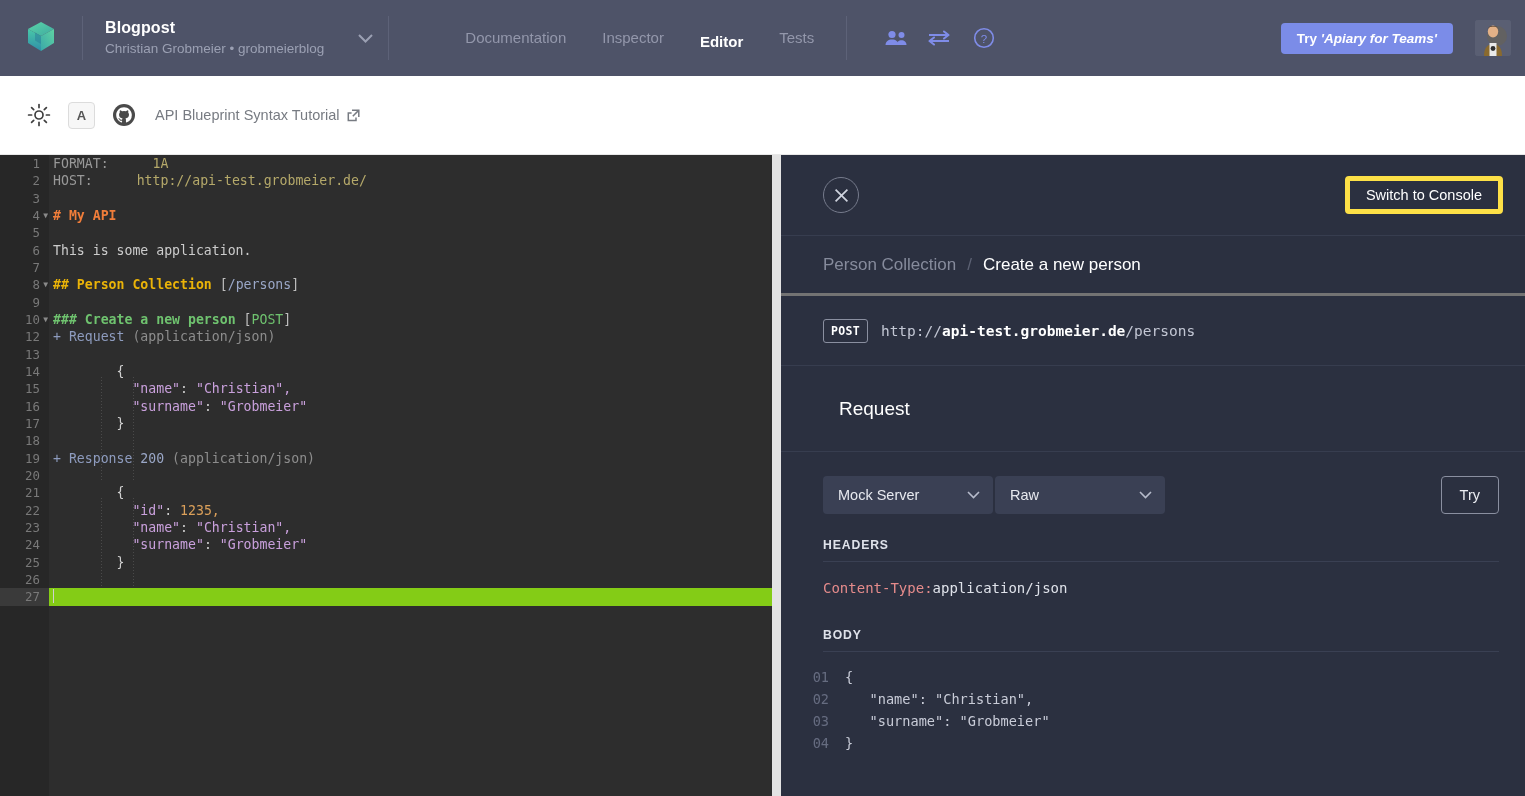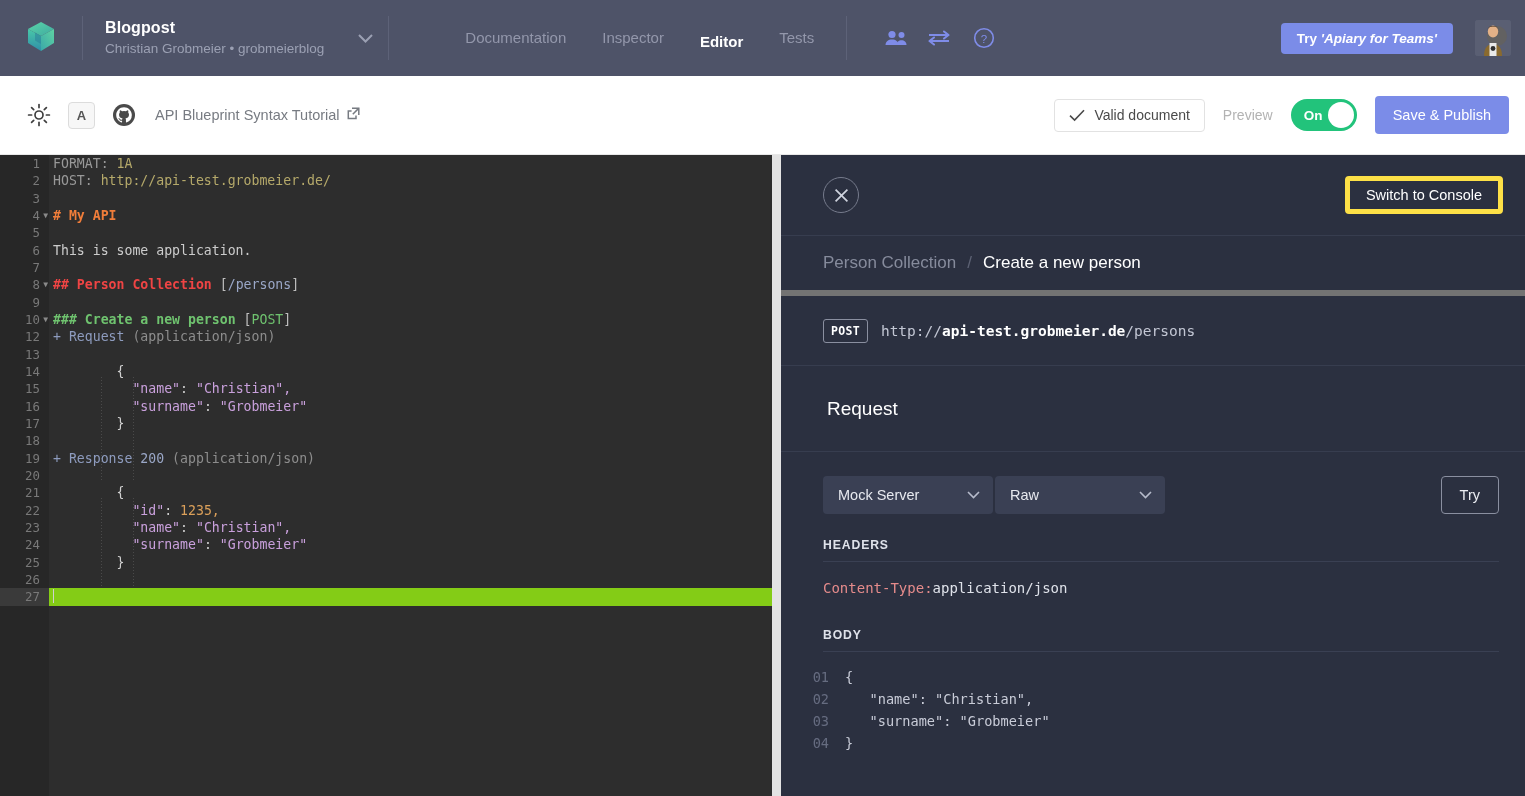--- a/index.html
+++ b/index.html
@@ -77,21 +77,21 @@
   }
   .tb-left { display:flex; align-items:center; gap: 16px;}
   .sun-btn { width:26px; height:26px; display:flex;align-items:center;justify-content:center;cursor:pointer;}
   .a-btn {
     width: 27px; height: 27px; border:1px solid #dcdcdc; border-radius:4px;
     background:#f7f7f7; color:#555; font-size:13px; font-weight:bold;
     display:flex;align-items:center;justify-content:center; cursor:pointer;
   }
   .gh-btn { width:26px;height:26px;display:flex;align-items:center;justify-content:center;cursor:pointer;}
   .tut-link {
-    color:#777b82; font-size:14.5px; text-decoration:none; display:flex;align-items:flex-start;gap:7px;
+    color:#777b82; font-size:14.5px; text-decoration:none; display:flex;align-items:center;gap:7px;
     margin-left: 2px;
   }
   .tb-right { margin-left:auto; display:flex; align-items:center; gap: 18px; }
   .valid-doc {
     border:1px solid #e2e2e2; border-radius:4px; height:33px;
     display:flex;align-items:center; gap:9px; padding: 0 14px;
     color:#4a4a4a; font-size:14px; cursor:pointer; background:#fff;
   }
   .preview-lbl { color:#b3b3b3; font-size:14px; }
   .toggle {
@@ -131,23 +131,23 @@
   .ctext { padding-left: 4px; white-space: pre; color:#cccccc; position:relative; z-index:2;}
   .cursor {
     display:inline-block; width:1px; height:14px; background:#d0d0d0;
     vertical-align:-2px;
   }
   .ind { position:absolute; top:0; bottom:0; width:1px;
          background: repeating-linear-gradient(to bottom,#4a4a4a 0 1px,transparent 1px 3px); }
 
   
   .t-key    { color:#999999; }
-  .t-val    { color:#b5a96a; }
+  .t-val    { color:#b5a96a;margin-left:36px; }
   .t-h1     { color:#f07d3a; font-weight:bold; }
-  .t-h2     { color:#ef4444; font-weight:bold; }
+  .t-h2     { color:#eab308; font-weight:bold; }
   .t-h3     { color:#6fc36f; font-weight:bold; }
   .t-brk    { color:#bfbfbf; }
   .t-path   { color:#9aa7c7; }
   .t-plain  { color:#cccccc; }
   .t-blue   { color:#8e9cbf; }
   .t-mut    { color:#8d8d8d; }
   .t-str    { color:#c9a0dc; }
   .t-num    { color:#dba05a; }
   .t-punc   { color:#cfcfcf; }
   .t-post   { color:#6fc36f; }
@@ -168,40 +168,40 @@
     display:flex;align-items:center;justify-content:center;cursor:pointer;
   }
   .switch-console {
     margin-left:auto; border:5px solid #fde047; border-radius:4px;
     color:#fff; font-size:14.5px; height:38px; padding:0 16px;
     display:flex;align-items:center; cursor:pointer; background:transparent;
     font-family:"Liberation Sans", sans-serif; white-space:nowrap;
   }
   .breadcrumb {
     height: 60px; display:flex; align-items:center; gap:11px;
-    padding-left:42px; border-bottom:6px solid #737373; font-size:17px;
+    padding-left:42px; border-bottom:3px solid #737373; font-size:17px;
   }
   .bc-parent { color:#868b9c; cursor:pointer;}
   .bc-sep { color:#5d6274; }
   .bc-cur { color:#ffffff; }
 
   .urlrow {
     height: 70px; display:flex; align-items:center; gap:13px; padding-left:42px;
     border-bottom:1px solid #373d4f;
     font-family:"DejaVu Sans Mono", monospace;
   }
   .method-badge {
     border:1px solid #8a8fa0; border-radius:3px; color:#fff;
     font-size:11.5px; font-weight:bold; padding:4px 7px; letter-spacing:.3px;
   }
   .url { font-size:14.5px; color:#c3c7d4;}
   .url b { color:#ffffff; }
 
   .req-title {
-    height: 86px; display:flex; align-items:center; padding-left:46px;
+    height: 86px; display:flex; align-items:center; padding-left:58px;
     color:#ffffff; font-size:19px; border-bottom:1px solid #373d4f;text-align:right;
   }
   .controls {
     display:flex; align-items:center; gap:2px; padding: 24px 26px 0 42px;
   }
   .select {
     background:#3a4054; border:none; border-radius:4px; height:38px;
     min-width:170px; display:flex; align-items:center; justify-content:space-between;
     padding: 0 13px 0 15px; color:#e7e9ef; font-size:14.5px; cursor:pointer;
   }
@@ -342,34 +342,20 @@
     <a class="tut-link" href="#">
       <span>API Blueprint Syntax Tutorial</span>
       <svg width="13" height="13" viewBox="0 0 13 13">
         <path d="M5 1.2h6.8V8" stroke="#777b82" stroke-width="1.5" fill="none"></path>
         <path d="M11.6 1.4L5.8 7.2" stroke="#777b82" stroke-width="1.5" fill="none"></path>
         <path d="M9 8.4v3.2H1.3V4h3.3" stroke="#777b82" stroke-width="1.5" fill="none"></path>
       </svg>
     </a>
   </div>
 
-  <div class="tb-right">
-    <div class="valid-doc">
-      <svg width="16" height="13" viewBox="0 0 16 13">
-        <path d="M1 6.6 L5.6 11 L15 1.3" stroke="#4a4a4a" stroke-width="1.6" fill="none"></path>
-      </svg>
-      <span>Valid document</span>
-    </div>
-    <span class="preview-lbl">Preview</span>
-    <div class="toggle">
-      <span class="on-txt">On</span>
-      <span class="knob"></span>
-    </div>
-    <button class="save-btn">Save &amp; Publish</button>
-  </div>
 </div>
 
 <div class="main">
 
   <div class="editor">
     <div class="gutter-bg"></div>
     <div class="ind" style="left:133px; top:222px; height:104px;"></div>
     <div class="ind" style="left:101px; top:222px; height:104px;"></div>
     <div class="ind" style="left:133px; top:343px; height:104px;"></div>
     <div class="ind" style="left:101px; top:343px; height:104px;"></div>

